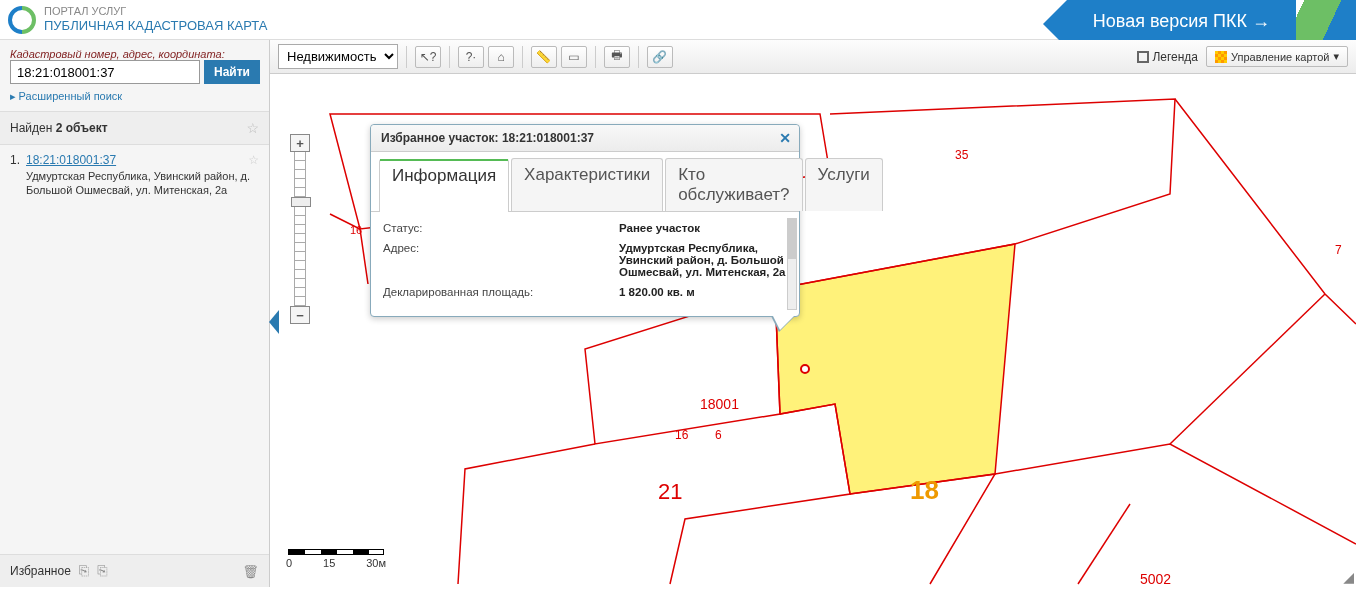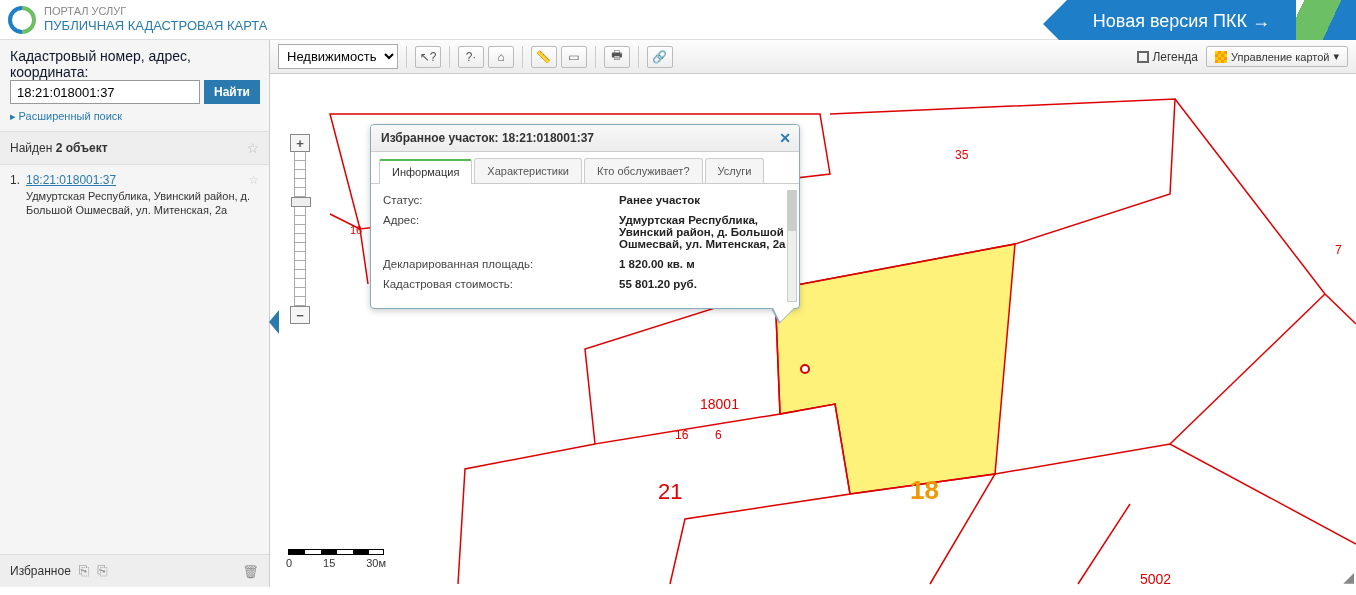--- a/index.html
+++ b/index.html
@@ -12,21 +12,21 @@
 .logo-text .l1 { font-size: 11px; color: #888; }
 .logo-text .l2 { font-size: 13px; color: #2a7ab0; font-weight: normal; }
 .new-ver { position: absolute; right: 0; top: 0; height: 48px; }
 .new-ver-btn { background: #1e7fc8; color: #fff; font-size: 18px; padding: 11px 26px; height: 48px; position: relative; display: inline-block; }
 .new-ver-btn::before { content:""; position:absolute; left:-24px; top:0; border-top:24px solid transparent; border-bottom:24px solid transparent; border-right:24px solid #1e7fc8; }
 .gradient-block { display: inline-block; vertical-align: top; height: 48px; width: 60px; background: linear-gradient(115deg, #fff 0 10%, #6dbf65 10% 55%, #1e7fc8 55% 100%); }
 
 .body-area { display: flex; height: 547px; }
 .sidebar { width: 270px; background: #f5f5f5; border-right: 1px solid #ccc; display: flex; flex-direction: column; }
 .search-panel { padding: 8px 10px; border-bottom: 1px solid #ddd; }
-.search-panel .hint-title { font-size: 14px; color: #0f172a; }
+.search-panel .hint-title { font-size: 11px; color: #7f1d1d; font-style: italic; }
 .search-panel .hint-ex { font-size: 11px; color: #888; margin: 2px 0 6px; line-height: 1.3; }
 .search-row { display: flex; gap: 4px; }
 .search-row input { flex: 1; border: 1px solid #999; padding: 4px 6px; font-size: 13px; height: 24px; }
 .search-row button { background: #2a7ab0; color: #fff; border: none; padding: 0 10px; font-size: 12px; font-weight: bold; cursor: pointer; height: 24px; }
 .adv-search { color: #2a7ab0; font-size: 11px; margin-top: 6px; display: inline-block; cursor: pointer; }
 .adv-search::before { content: "▸ "; color: #2a7ab0; }
 
 .found-hdr { padding: 8px 10px; border-bottom: 1px solid #ddd; display: flex; justify-content: space-between; align-items: center; background: #eee; }
 .found-hdr span b { color: #333; }
 .star { color: #bbb; font-size: 14px; }
@@ -58,21 +58,21 @@
 .zoom-track { width: 12px; margin: 0 auto; background: #fff; border-left: 1px solid #aaa; border-right: 1px solid #aaa; }
 .zoom-tick { height: 9px; border-bottom: 1px solid #aaa; }
 .zoom-handle { width: 20px; height: 10px; background: #eee; border: 1px solid #888; margin-left: -4px; }
 
 .collapse-tab { position: absolute; left: -1px; top: 270px; width: 10px; height: 24px; background: #2a7ab0; clip-path: polygon(100% 0, 100% 100%, 0 50%); cursor: pointer; z-index: 5; }
 
 .popup { position: absolute; left: 100px; top: 50px; width: 430px; background: #fff; border: 1px solid #8ab; border-radius: 4px; box-shadow: 0 2px 6px rgba(0,0,0,0.2); z-index: 10; }
 .popup-hdr { background: linear-gradient(#f8f8f8,#ececec); padding: 6px 10px; font-size: 12px; font-weight: bold; border-bottom: 1px solid #ccc; border-radius: 4px 4px 0 0; position: relative; }
 .popup-close { position: absolute; right: 8px; top: 5px; color: #2a7ab0; font-size: 14px; cursor: pointer; font-weight: bold; }
 .popup-tabs { display: flex; border-bottom: 1px solid #ccc; padding: 6px 8px 0; gap: 2px; }
-.ptab { padding: 6px 12px; border: 1px solid #ccc; border-bottom: none; background: #f5f5f5; font-size: 11px; color: #555; border-radius: 3px 3px 0 0; cursor: pointer; }
+.ptab { padding: 6px 12px; border: 1px solid #ccc; border-bottom: none; background: #f5f5f5; font-size: 17px; color: #555; border-radius: 3px 3px 0 0; cursor: pointer; }
 .ptab.active { background: #fff; color: #333; position: relative; top: 1px; }
 .ptab.active::before { content:""; position:absolute; left:0; right:0; top:-1px; height:2px; background:#5b5; }
 .popup-body { padding: 10px 12px; max-height: 140px; overflow: hidden; position: relative; }
 .popup-body .sbar { position:absolute; right:2px; top:6px; bottom:6px; width:10px; background:#eee; border:1px solid #ccc; }
 .popup-body .sbar .thumb { position:absolute; left:0; right:0; top:0; height:40px; background:#ccc; }
 .prow { display: flex; margin-bottom: 8px; font-size: 11.5px; gap: 46px; }
 .prow .lbl { width: 190px; color: #444; }
 .prow .val { flex: 1; color: #222; font-weight: bold; }
 .popup-tail { position:absolute; left:400px; bottom:-16px; width:0; height:0; border-left:8px solid transparent; border-right:16px solid transparent; border-top:16px solid #8ab; }
 .popup-tail::after { content:""; position:absolute; left:-6px; top:-16px; border-left:7px solid transparent; border-right:14px solid transparent; border-top:14px solid #fff; }
@@ -229,24 +229,20 @@
               <div class="val">Ранее участок</div>
             </div>
           <div class="prow">
               <div class="lbl">Адрес:</div>
               <div class="val">Удмуртская Республика, Увинский район, д. Большой Ошмесвай, ул. Митенская, 2а</div>
             </div>
           <div class="prow">
               <div class="lbl">Декларированная площадь:</div>
               <div class="val">1 820.00 кв. м</div>
             </div>
-          <div class="prow">
-              <div class="lbl">Кадастровая стоимость:</div>
-              <div class="val">55 801.20 руб.</div>
-            </div>
           <div class="sbar">
               <div class="thumb"></div>
             </div>
         </div>
         <div class="popup-tail"></div>
       </div>
 
       <div class="scale-bar">
         <div class="bar"></div>
         <div class="lbls">

